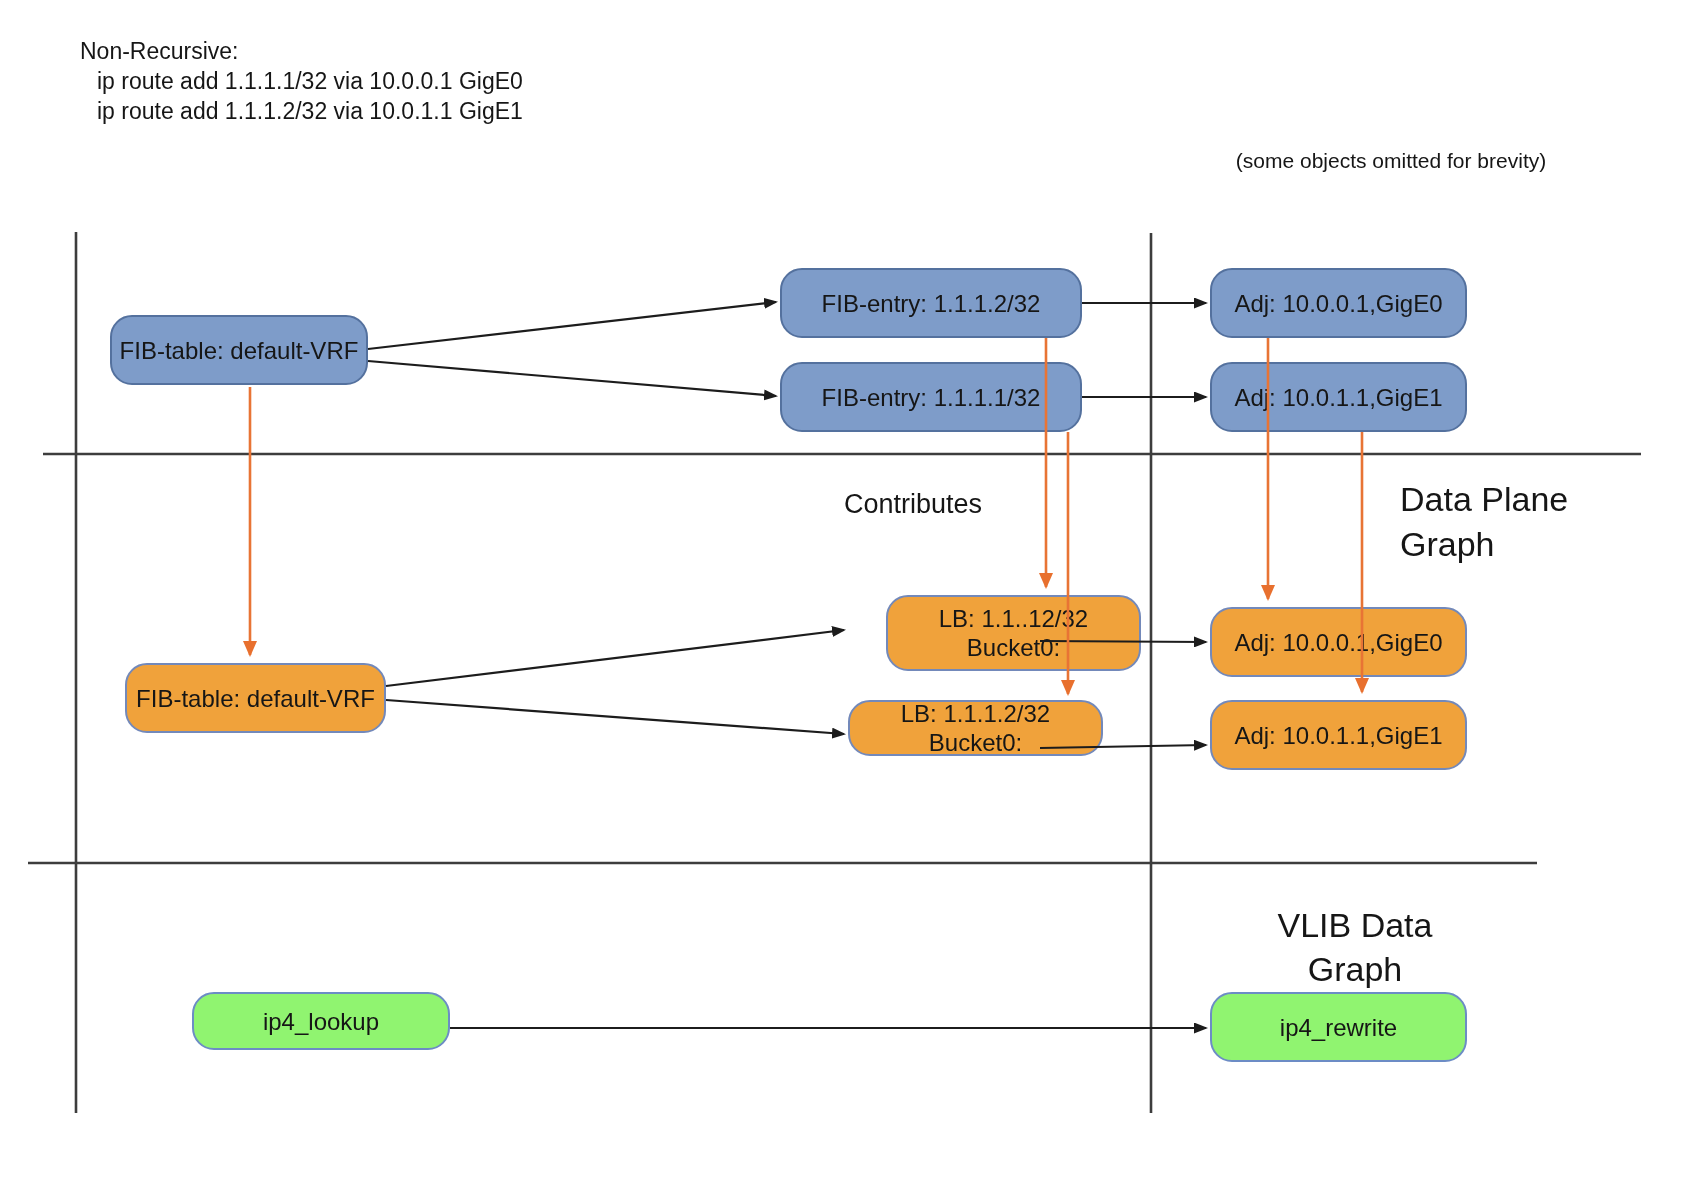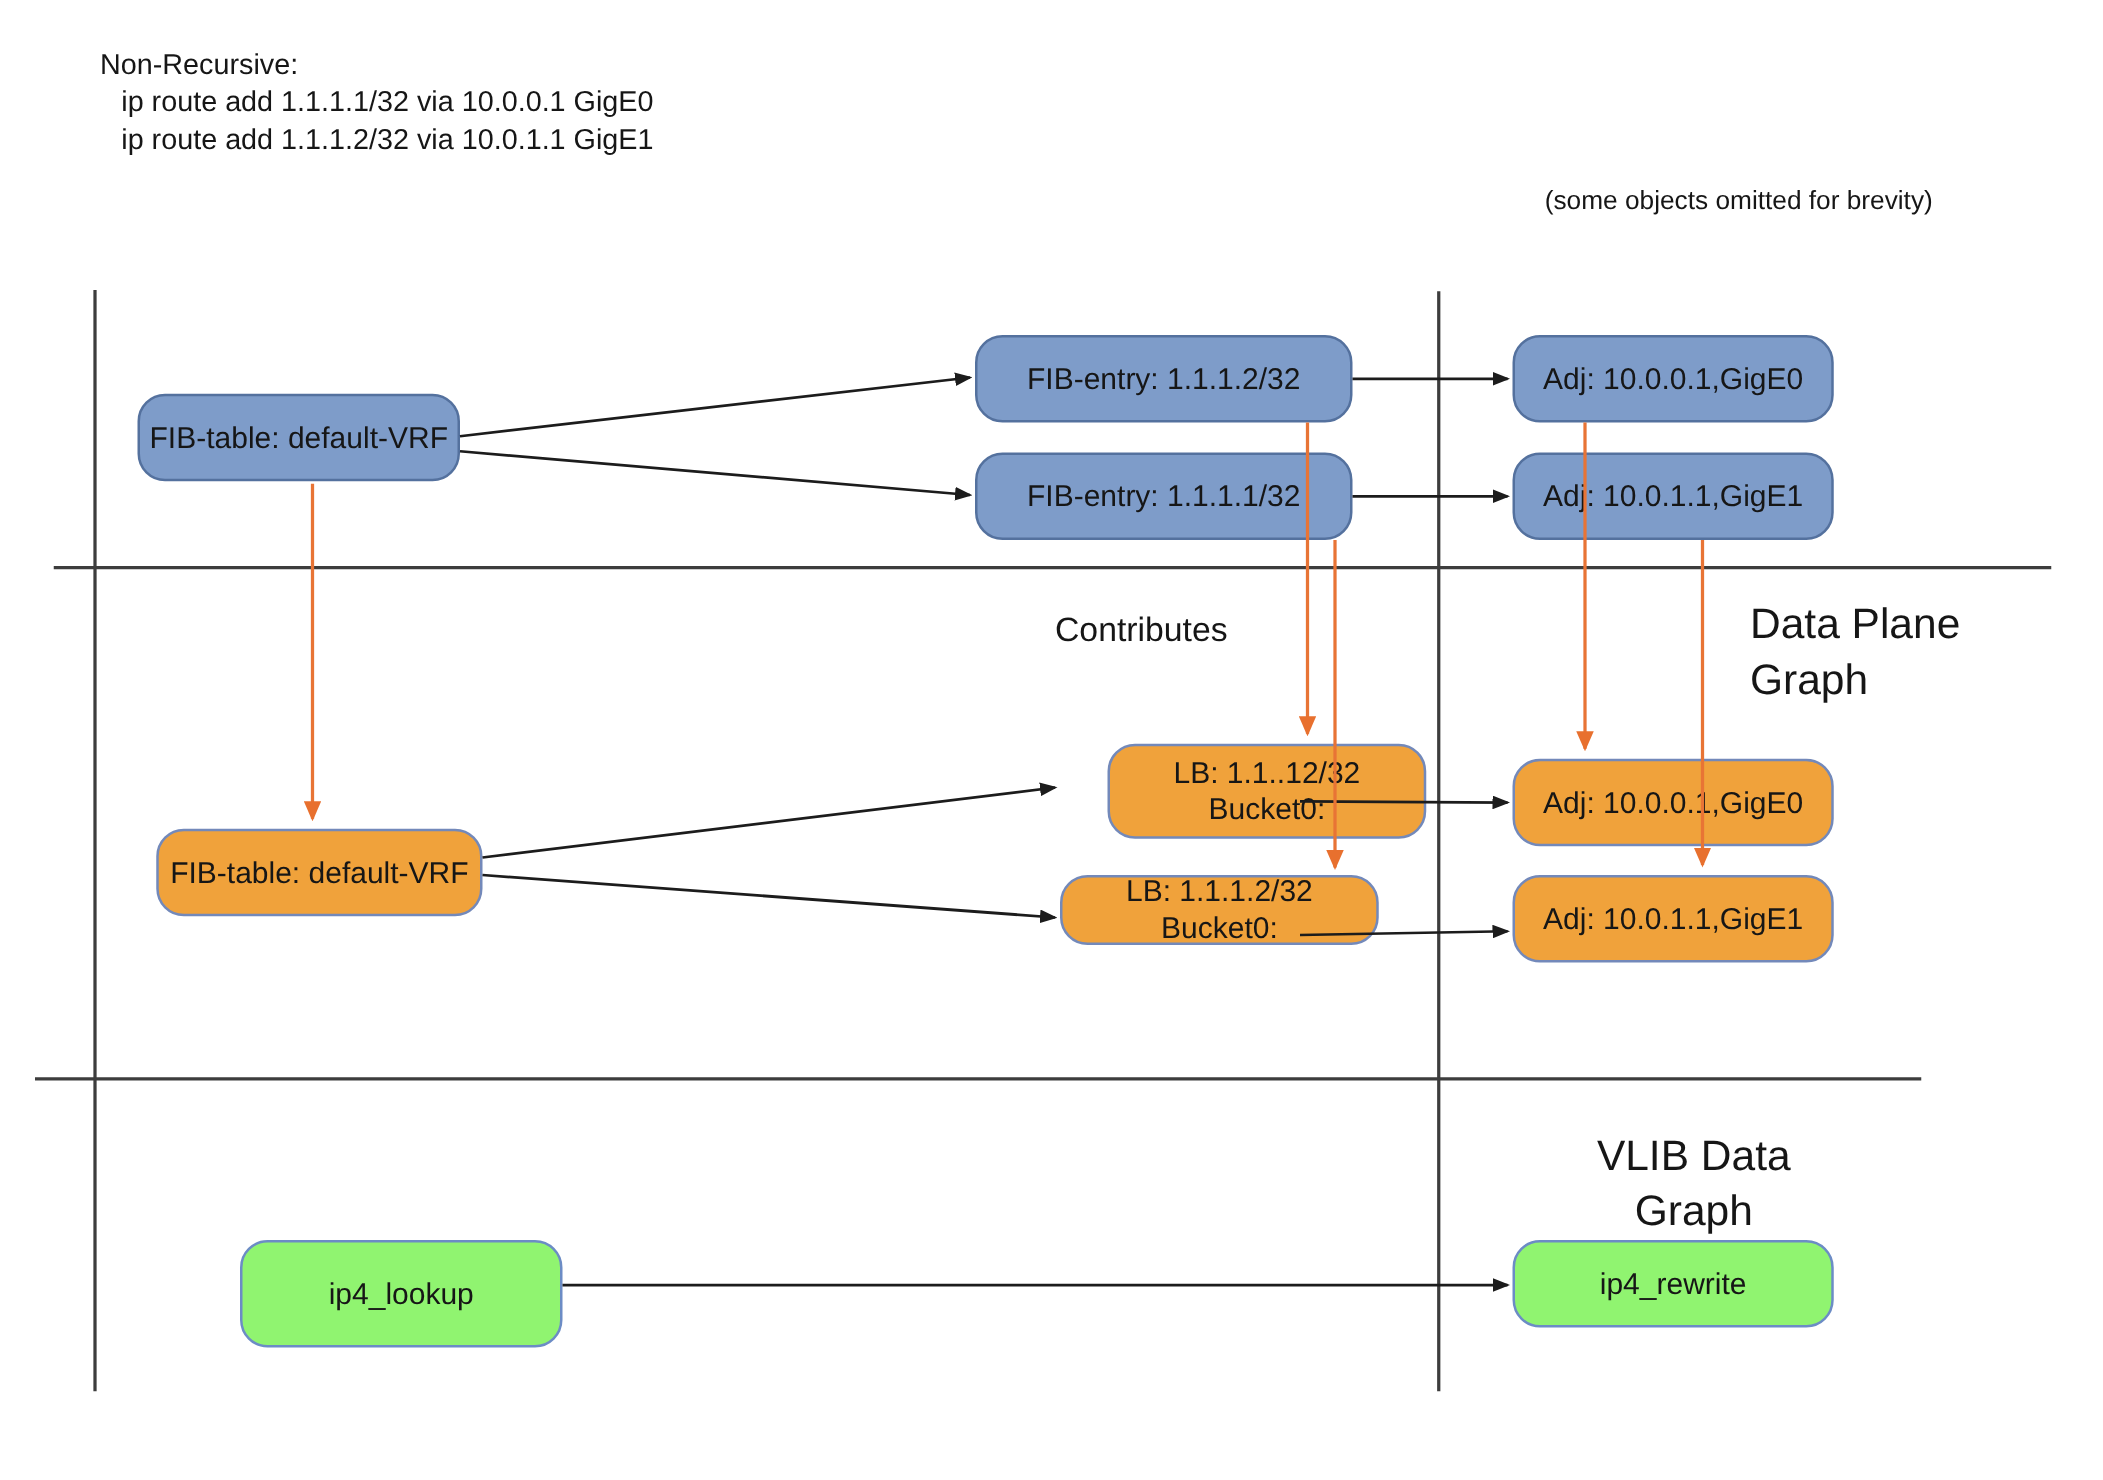--- a/index.html
+++ b/index.html
@@ -93,21 +93,21 @@
   <span>LB: 1.1.1.2/32</span>
   <span>Bucket0:</span>
 </div>
 <div class="node orange" style="left:1210px;top:607px;width:257px;height:70px;">
   <span>Adj: 10.0.0.1,GigE0</span>
 </div>
 <div class="node orange" style="left:1210px;top:700px;width:257px;height:70px;">
   <span>Adj: 10.0.1.1,GigE1</span>
 </div>
 
-<div class="node green" style="left:192px;top:992px;width:258px;height:86px;">
+<div class="node green" style="left:192px;top:992px;width:258px;height:58px;">
   <span>ip4_lookup</span>
 </div>
 <div class="node green" style="left:1210px;top:992px;width:257px;height:70px;">
   <span>ip4_rewrite</span>
 </div>
 
 <svg class="layer" viewBox="0 0 1682 1184">
   <defs>
     <marker id="mb" markerUnits="userSpaceOnUse" markerWidth="14" markerHeight="11" refX="12" refY="5.5" orient="auto">
       <path d="M0,0 L14,5.5 L0,11 Z" fill="#1C1C1C"></path>

